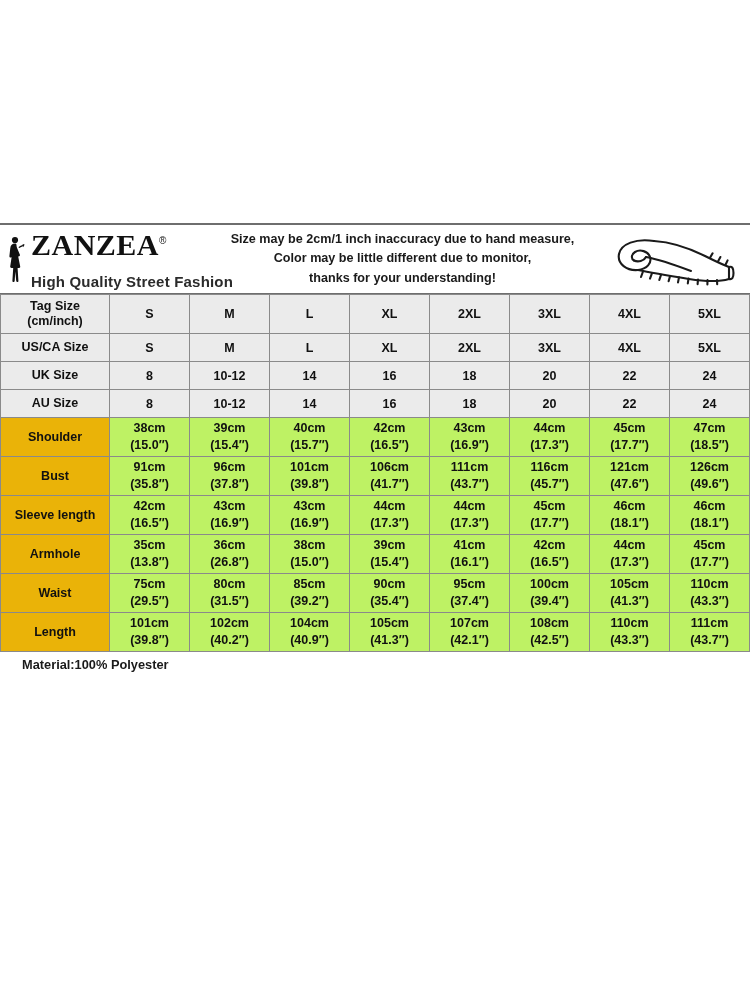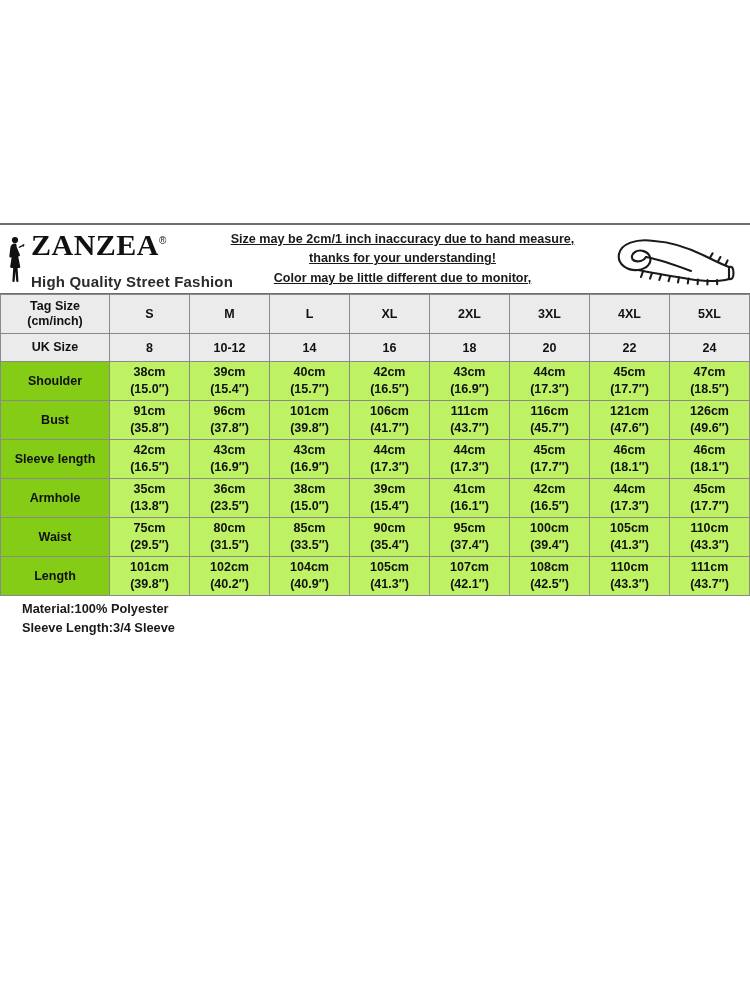--- a/index.html
+++ b/index.html
@@ -80,21 +80,20 @@
   }
 
   .notice {
     flex: 1 1 auto;
     text-align: center;
     font-size: 12.6px;
     font-weight: 700;
     line-height: 1.55;
     color: #1a1a1a;
     padding-left: 10px;
-    text-decoration: underline;
   }
   .notice div { white-space: nowrap; }
 
   .tape {
     width: 150px;
     flex: 0 0 150px;
     display: flex;
     align-items: center;
     justify-content: center;
   }
@@ -117,21 +116,21 @@
   td.rowlabel {
     width: 108px;
     background: #ebebeb;
     font-size: 12.5px;
     line-height: 1.25;
   }
   td.rowlabel.two-line { line-height: 1.2; margin-left: 24px; }
   tr.size-row td { height: 27px; background: #ebebeb; }
   tr.size-row td.tag-head { height: 38px; }
   tr.meas-row td { height: 38px; background: #bef264; line-height: 1.35; }
-  tr.meas-row td.rowlabel { background: #84cc16; }
+  tr.meas-row td.rowlabel { background: #eab308; }
   .cm { display: block; }
   .inch { display: block; }
 
   
   .specs {
     padding: 4px 0 0 2px;
     font-size: 12.8px;
     font-weight: 700;
     line-height: 1.45;
     color: #1a1a1a;
@@ -158,22 +157,22 @@
         </svg>
       </div>
       <div class="brand-wordmark">
         <div class="brand-name"><span>ZANZEA</span><span class="brand-reg">®</span></div>
         <div class="brand-tag">High Quality Street Fashion</div>
       </div>
     </div>
 
     <div class="notice">
       <div>Size may be 2cm/1 inch inaccuracy due to hand measure,</div>
+      <div>Color may be little different due to monitor,</div>
       <div>thanks for your understanding!</div>
-      <div>Color may be little different due to monitor,</div>
     </div>
 
     <div class="tape">
       <svg width="124" height="54" viewBox="0 0 124 54" aria-hidden="true">
         <g fill="none" stroke="#1a1a1a" stroke-width="2.1" stroke-linejoin="round" stroke-linecap="round">
           <path d="M41 9 C23 6 8 12 6 22 C4 32 14 39 25 38 C34 37 39 31 37 25 C35 19 27 17 22 20 C18 22.5 18 27 21 28.5"></path>
           <path d="M41 9 C58 10 76 16 92 24 C100 28 108 32 116 35"></path>
           <path d="M21 28.5 C25 30.5 31 29 33 25"></path>
           <path d="M25 38 C40 41 58 44 76 47 C92 49.5 106 50 116 47 L116 35"></path>
           <path d="M33 25 C44 27 62 33 78 39"></path>
@@ -205,33 +204,55 @@
         <td class="tag-head">S</td>
         <td class="tag-head">M</td>
         <td class="tag-head">L</td>
         <td class="tag-head">XL</td>
         <td class="tag-head">2XL</td>
         <td class="tag-head">3XL</td>
         <td class="tag-head">4XL</td>
         <td class="tag-head">5XL</td>
       </tr>
 
+      <tr class="size-row">
+        <td class="rowlabel">US/CA Size</td>
+        <td>S</td>
+        <td>M</td>
+        <td>L</td>
+        <td>XL</td>
+        <td>2XL</td>
+        <td>3XL</td>
+        <td>4XL</td>
+        <td>5XL</td>
+      </tr>
 
       <tr class="size-row">
         <td class="rowlabel">UK Size</td>
         <td>8</td>
         <td>10-12</td>
         <td>14</td>
         <td>16</td>
         <td>18</td>
         <td>20</td>
         <td>22</td>
         <td>24</td>
       </tr>
 
+      <tr class="size-row">
+        <td class="rowlabel">AU Size</td>
+        <td>8</td>
+        <td>10-12</td>
+        <td>14</td>
+        <td>16</td>
+        <td>18</td>
+        <td>20</td>
+        <td>22</td>
+        <td>24</td>
+      </tr>
 
 
       <tr class="meas-row">
         <td class="rowlabel">Shoulder</td>
         <td>
             <span class="cm">38cm</span>
             <span class="inch">(15.0″)</span>
           </td>
         <td>
             <span class="cm">39cm</span>
@@ -336,21 +357,21 @@
       </tr>
 
       <tr class="meas-row">
         <td class="rowlabel">Armhole</td>
         <td>
             <span class="cm">35cm</span>
             <span class="inch">(13.8″)</span>
           </td>
         <td>
             <span class="cm">36cm</span>
-            <span class="inch">(23.5″)</span>
+            <span class="inch">(26.8″)</span>
           </td>
         <td>
             <span class="cm">38cm</span>
             <span class="inch">(15.0″)</span>
           </td>
         <td>
             <span class="cm">39cm</span>
             <span class="inch">(15.4″)</span>
           </td>
         <td>
@@ -376,21 +397,21 @@
         <td>
             <span class="cm">75cm</span>
             <span class="inch">(29.5″)</span>
           </td>
         <td>
             <span class="cm">80cm</span>
             <span class="inch">(31.5″)</span>
           </td>
         <td>
             <span class="cm">85cm</span>
-            <span class="inch">(33.5″)</span>
+            <span class="inch">(39.2″)</span>
           </td>
         <td>
             <span class="cm">90cm</span>
             <span class="inch">(35.4″)</span>
           </td>
         <td>
             <span class="cm">95cm</span>
             <span class="inch">(37.4″)</span>
           </td>
         <td>
@@ -440,16 +461,15 @@
         <td>
             <span class="cm">111cm</span>
             <span class="inch">(43.7″)</span>
           </td>
       </tr>
     </tbody>
   </table>
 
   <div class="specs">
     <div>Material:100% Polyester</div>
-    <div>Sleeve Length:3/4 Sleeve</div>
   </div>
 
 </div>
 
 </body></html>

